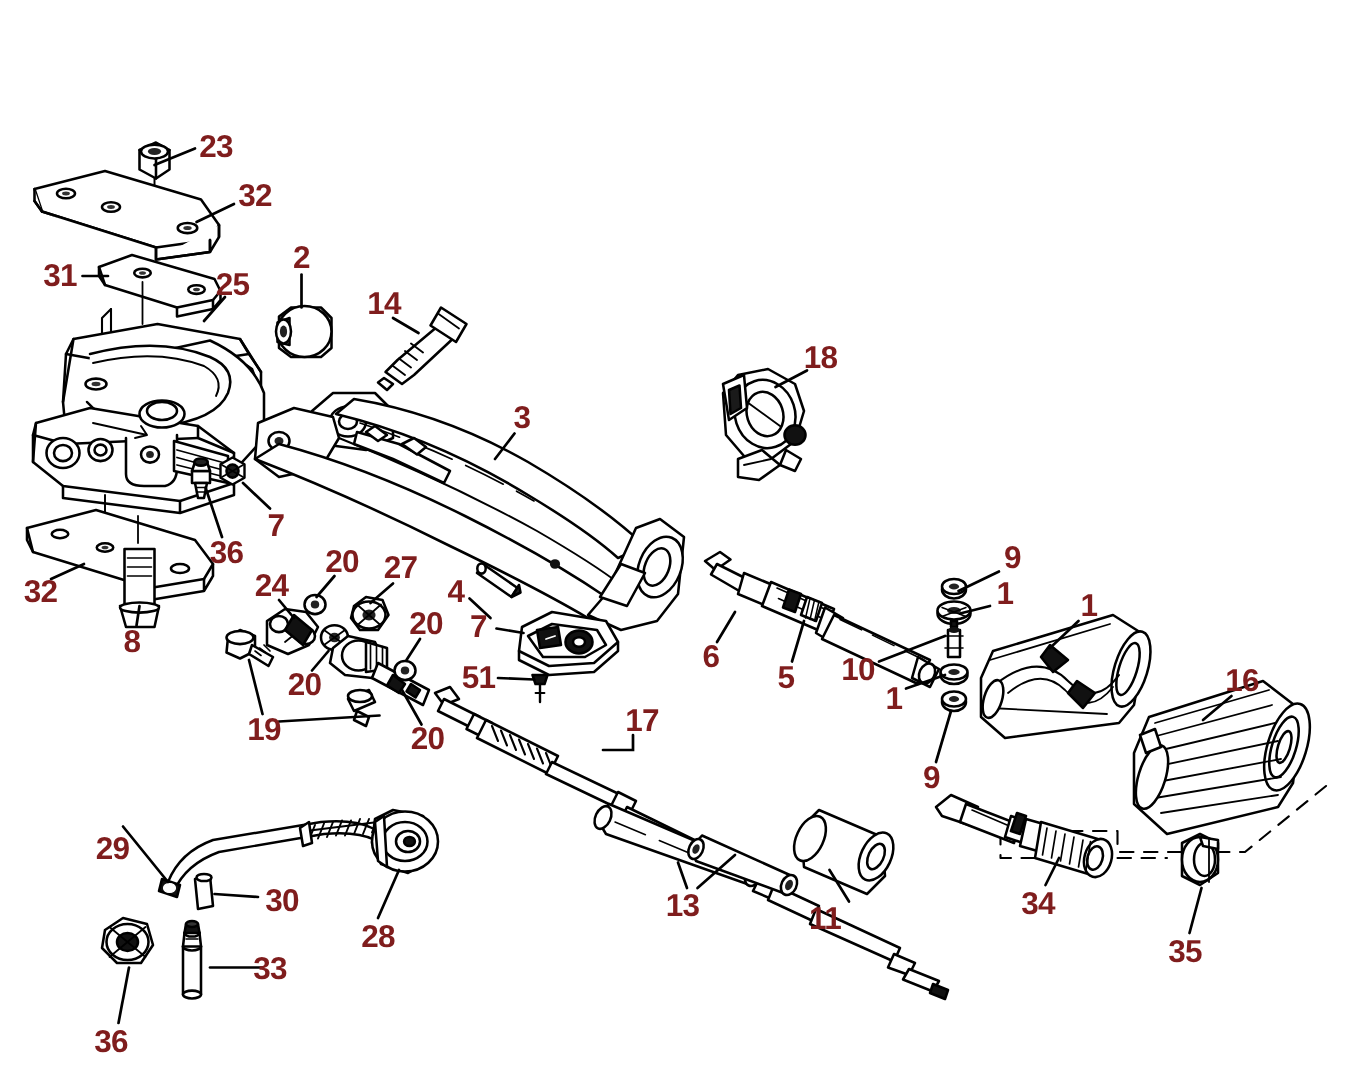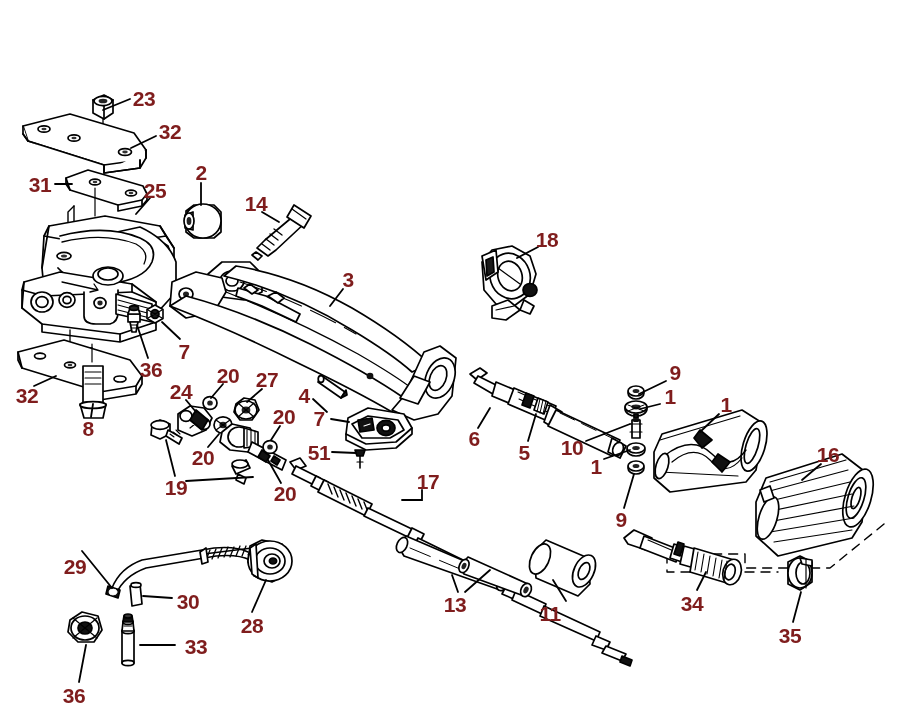--- a/index.html
+++ b/index.html
@@ -518,16 +518,16 @@
   <div class="lbl" style="left:726px;top:404px">1</div>
   <div class="lbl" style="left:828px;top:454px">16</div>
   <div class="lbl" style="left:428px;top:481px">17</div>
   <div class="lbl" style="left:455px;top:604px">13</div>
   <div class="lbl" style="left:550px;top:613px">11</div>
   <div class="lbl" style="left:692px;top:603px">34</div>
   <div class="lbl" style="left:790px;top:635px">35</div>
   <div class="lbl" style="left:75px;top:566px">29</div>
   <div class="lbl" style="left:188px;top:601px">30</div>
   <div class="lbl" style="left:252px;top:625px">28</div>
-  <div class="lbl" style="left:196px;top:646px">33</div>
+  <div class="lbl" style="left:180px;top:646px">33</div>
   <div class="lbl" style="left:74px;top:695px">36</div>
 
 </div>
 
 </body></html>

